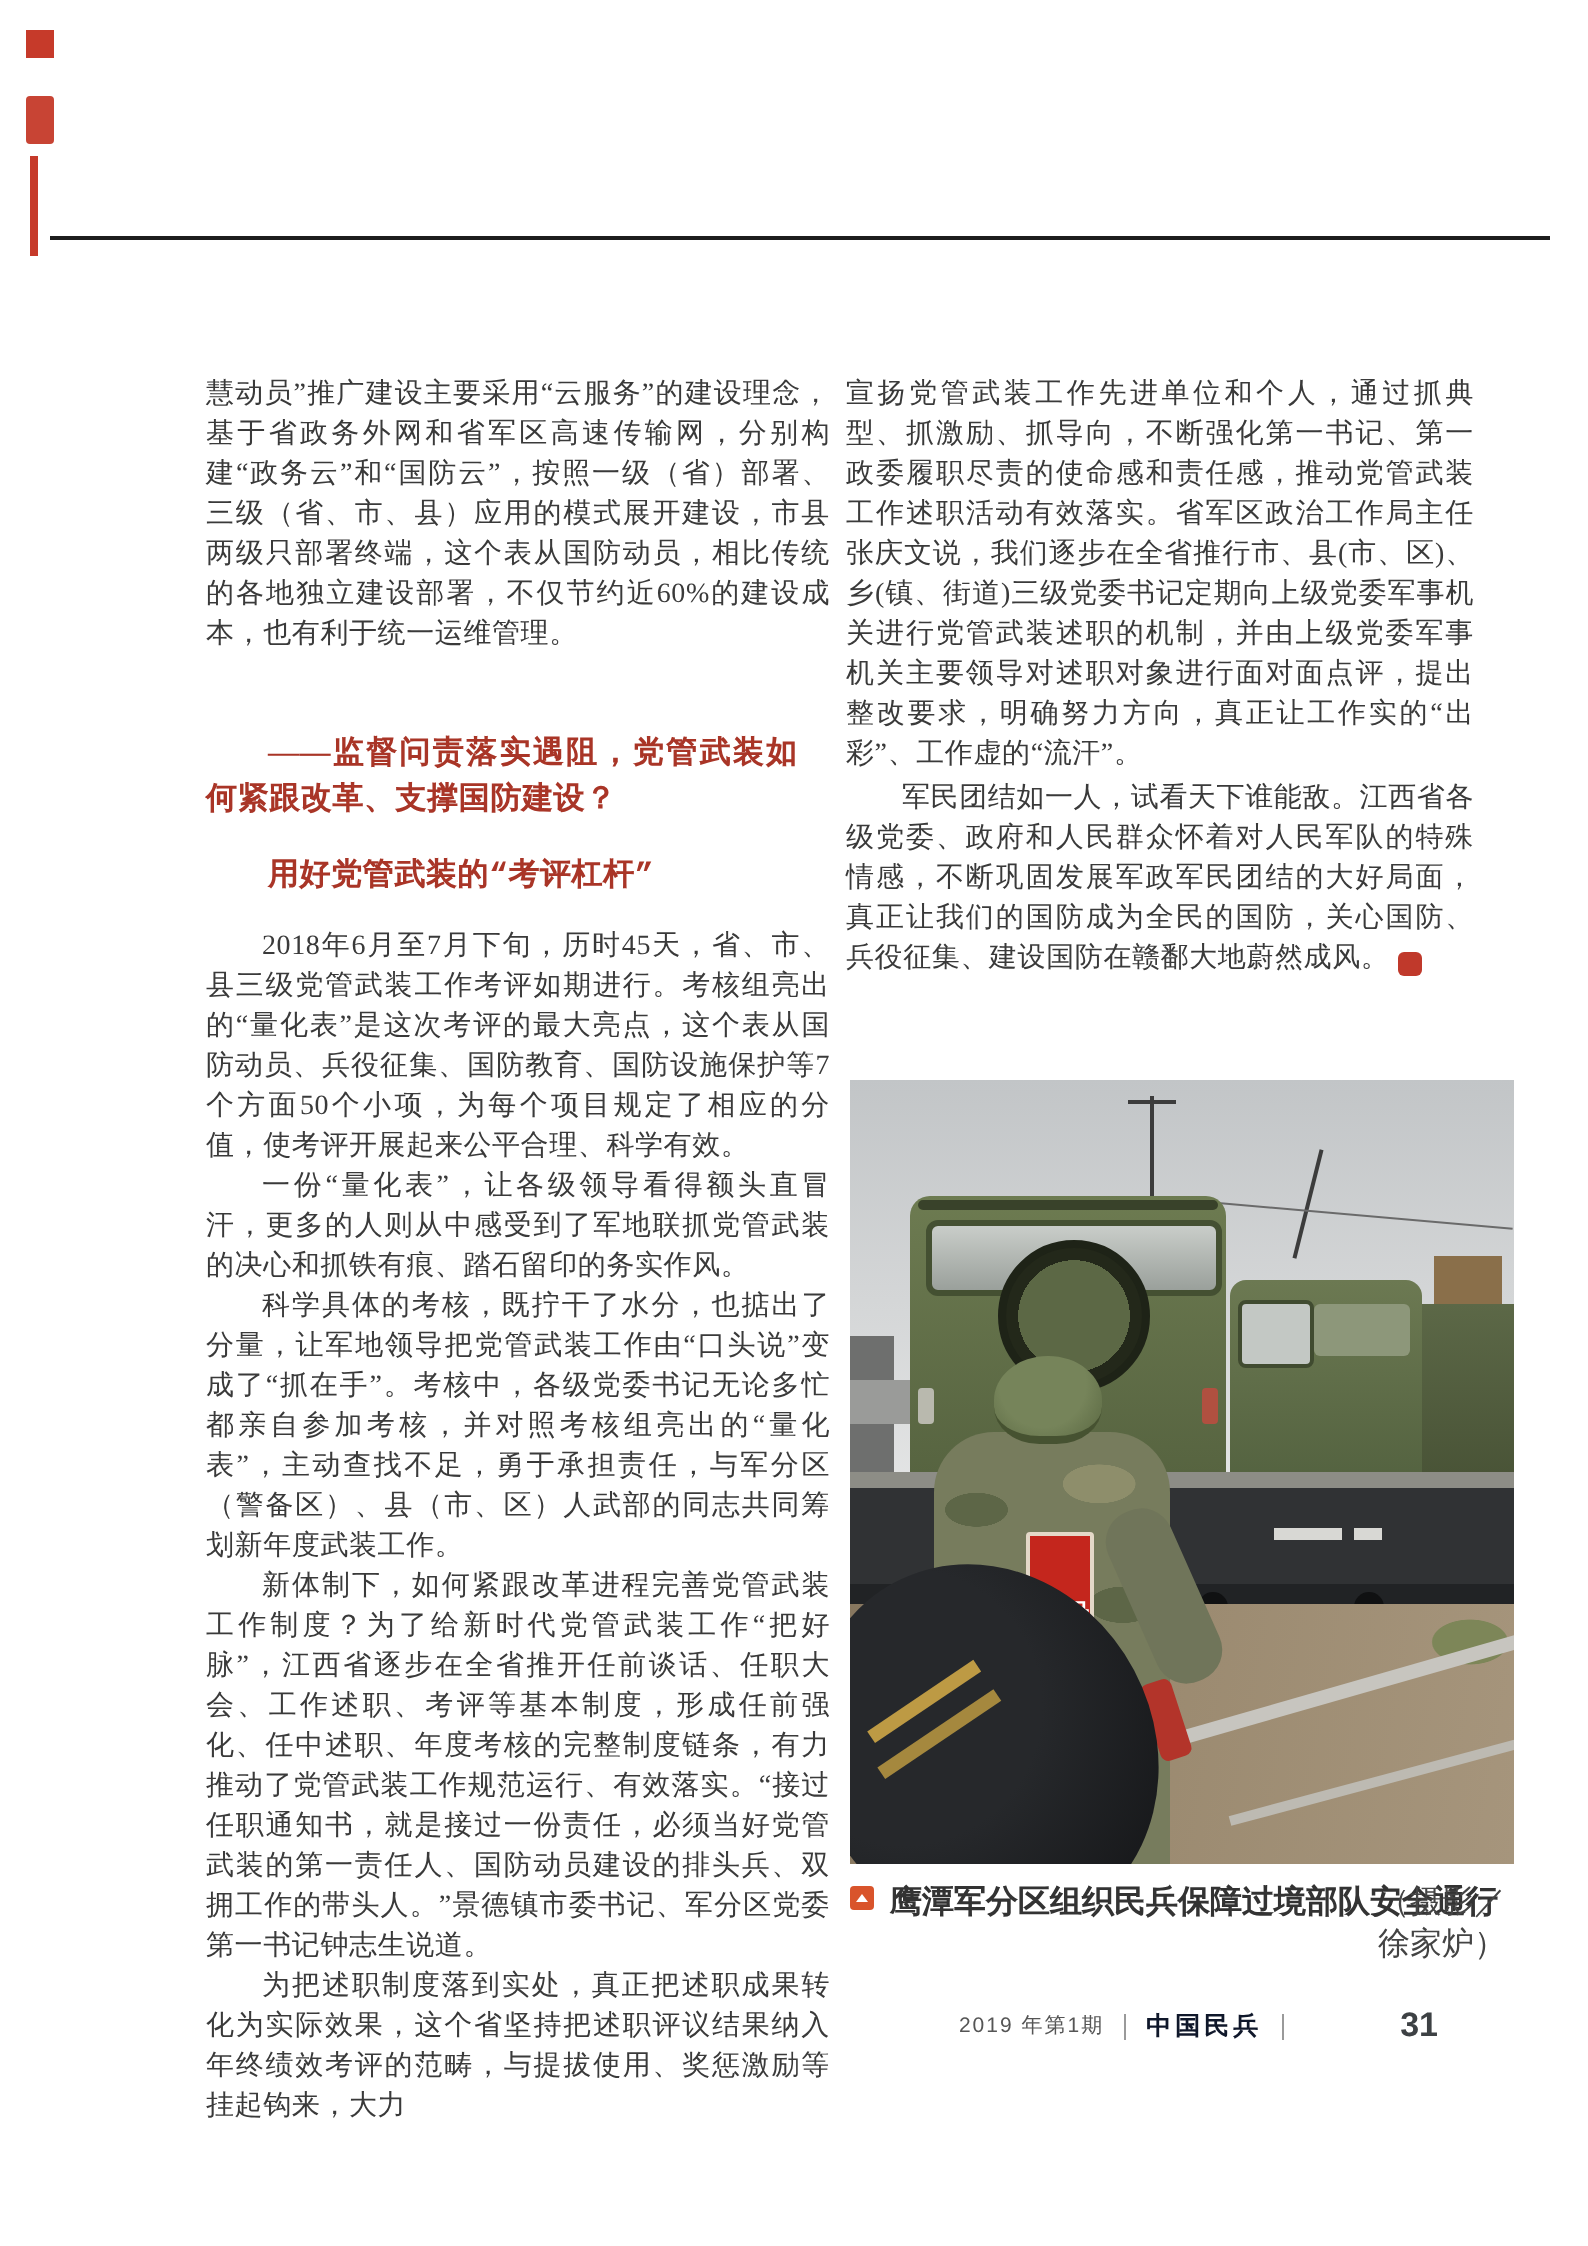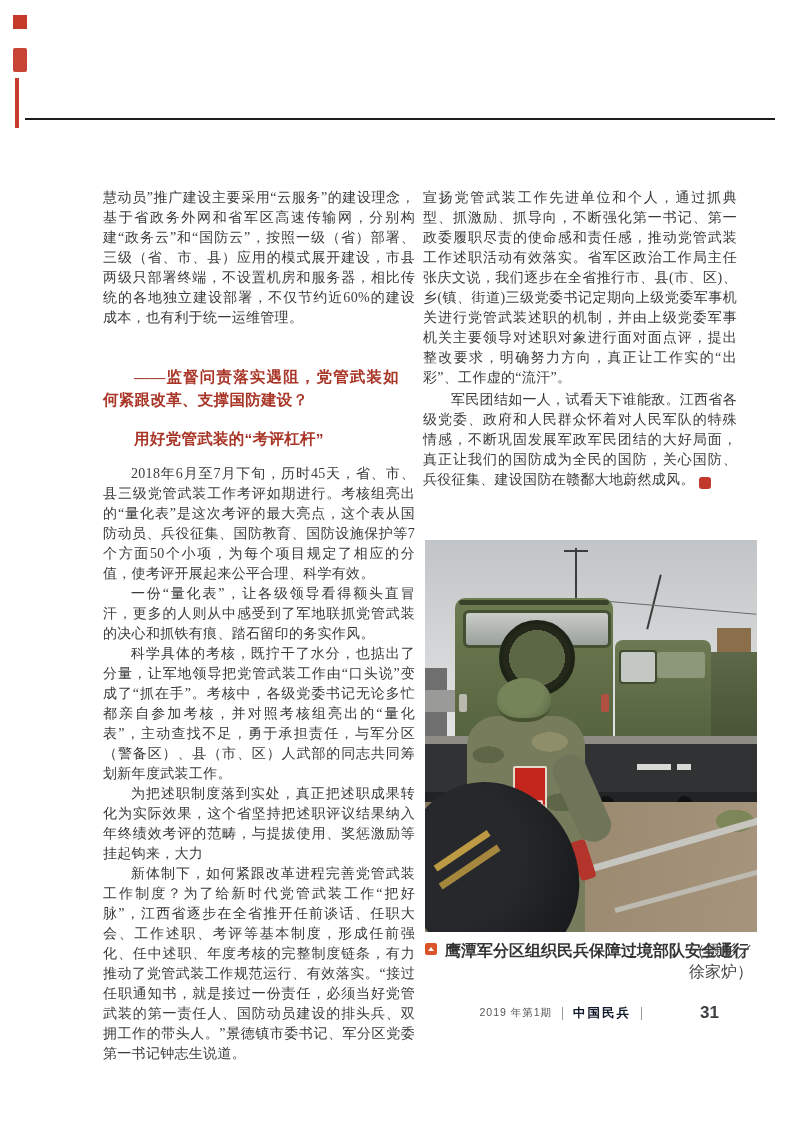--- a/index.html
+++ b/index.html
@@ -21,21 +21,21 @@
   .col-right{left:423px;top:188px;width:314px;}
   .para{margin:0;}
   .indent{text-indent:2em;}
   .heading{
     margin:37px 16px 16px 0;
     color:#a93527;font-weight:bold;font-size:15.5px;line-height:23px;
     text-indent:2em;
   }
   .heading-sub{
     margin:0 0 14px 0;color:#a93527;font-weight:bold;font-size:15.5px;line-height:23px;
-    text-indent:2em;font-family:Liberation Sans, sans-serif;
+    text-indent:2em;font-family:Liberation Mono, monospace;
   }
   .endmark{
     display:inline-block;width:12px;height:12px;background:#c0392b;border-radius:3px;
     vertical-align:-1px;margin-left:4px;
     color:#fff;font-size:8px;line-height:12px;text-align:center;
     font-family:"Liberation Sans","DejaVu Sans",sans-serif;
   }
   
   .photo{position:absolute;left:425px;top:540px;width:332px;height:392px;overflow:hidden;background:#d9dbdc;}
   .sky{position:absolute;left:0;top:0;width:100%;height:220px;background:linear-gradient(#c2c5c7,#e6e7e7);}
@@ -116,28 +116,28 @@
 
 <div class="page">
 
   <div class="top-rule"></div>
 
   <div class="mark-sq1"></div>
   <div class="mark-sq2"></div>
   <div class="mark-bar"></div>
 
   <div class="col col-left">
-    <p class="para">慧动员”推广建设主要采用“云服务”的建设理念，基于省政务外网和省军区高速传输网，分别构建“政务云”和“国防云”，按照一级（省）部署、三级（省、市、县）应用的模式展开建设，市县两级只部署终端，不设置机房和服务器，相比传统的各地独立建设部署，不仅节约近60%的建设成本，也有利于统一运维管理。</p>
+    <p class="para">慧动员”推广建设主要采用“云服务”的建设理念，基于省政务外网和省军区高速传输网，分别构建“政务云”和“国防云”，按照一级（省）部署、三级（省、市、县）应用的模式展开建设，市县两级只部署终端，这个表从国防动员，相比传统的各地独立建设部署，不仅节约近60%的建设成本，也有利于统一运维管理。</p>
     <p class="heading">——监督问责落实遇阻，党管武装如何紧跟改革、支撑国防建设？</p>
     <p class="heading-sub">用好党管武装的“考评杠杆”</p>
     <p class="para indent">2018年6月至7月下旬，历时45天，省、市、县三级党管武装工作考评如期进行。考核组亮出的“量化表”是这次考评的最大亮点，这个表从国防动员、兵役征集、国防教育、国防设施保护等7个方面50个小项，为每个项目规定了相应的分值，使考评开展起来公平合理、科学有效。</p>
     <p class="para indent">一份“量化表”，让各级领导看得额头直冒汗，更多的人则从中感受到了军地联抓党管武装的决心和抓铁有痕、踏石留印的务实作风。</p>
     <p class="para indent">科学具体的考核，既拧干了水分，也掂出了分量，让军地领导把党管武装工作由“口头说”变成了“抓在手”。考核中，各级党委书记无论多忙都亲自参加考核，并对照考核组亮出的“量化表”，主动查找不足，勇于承担责任，与军分区（警备区）、县（市、区）人武部的同志共同筹划新年度武装工作。</p>
+    <p class="para indent">新体制下，如何紧跟改革进程完善党管武装工作制度？为了给新时代党管武装工作“把好脉”，江西省逐步在全省推开任前谈话、任职大会、工作述职、考评等基本制度，形成任前强化、任中述职、年度考核的完整制度链条，有力推动了党管武装工作规范运行、有效落实。“接过任职通知书，就是接过一份责任，必须当好党管武装的第一责任人、国防动员建设的排头兵、双拥工作的带头人。”景德镇市委书记、军分区党委第一书记钟志生说道。</p>
     <p class="para indent">为把述职制度落到实处，真正把述职成果转化为实际效果，这个省坚持把述职评议结果纳入年终绩效考评的范畴，与提拔使用、奖惩激励等挂起钩来，大力</p>
-    <p class="para indent">新体制下，如何紧跟改革进程完善党管武装工作制度？为了给新时代党管武装工作“把好脉”，江西省逐步在全省推开任前谈话、任职大会、工作述职、考评等基本制度，形成任前强化、任中述职、年度考核的完整制度链条，有力推动了党管武装工作规范运行、有效落实。“接过任职通知书，就是接过一份责任，必须当好党管武装的第一责任人、国防动员建设的排头兵、双拥工作的带头人。”景德镇市委书记、军分区党委第一书记钟志生说道。</p>
   </div>
 
   <div class="col col-right">
     <p class="para">宣扬党管武装工作先进单位和个人，通过抓典型、抓激励、抓导向，不断强化第一书记、第一政委履职尽责的使命感和责任感，推动党管武装工作述职活动有效落实。省军区政治工作局主任张庆文说，我们逐步在全省推行市、县(市、区)、乡(镇、街道)三级党委书记定期向上级党委军事机关进行党管武装述职的机制，并由上级党委军事机关主要领导对述职对象进行面对面点评，提出整改要求，明确努力方向，真正让工作实的“出彩”、工作虚的“流汗”。</p>
     <p class="para indent" style="margin-top:2px;"><span>军民团结如一人，试看天下谁能敌。江西省各级党委、政府和人民群众怀着对人民军队的特殊情感，不断巩固发展军政军民团结的大好局面，真正让我们的国防成为全民的国防，关心国防、兵役征集、建设国防在赣鄱大地蔚然成风。</span><span class="endmark">民</span></p>
   </div>
 
   <div class="photo">
     <div class="sky"></div>
     <div class="mast m1"></div>

